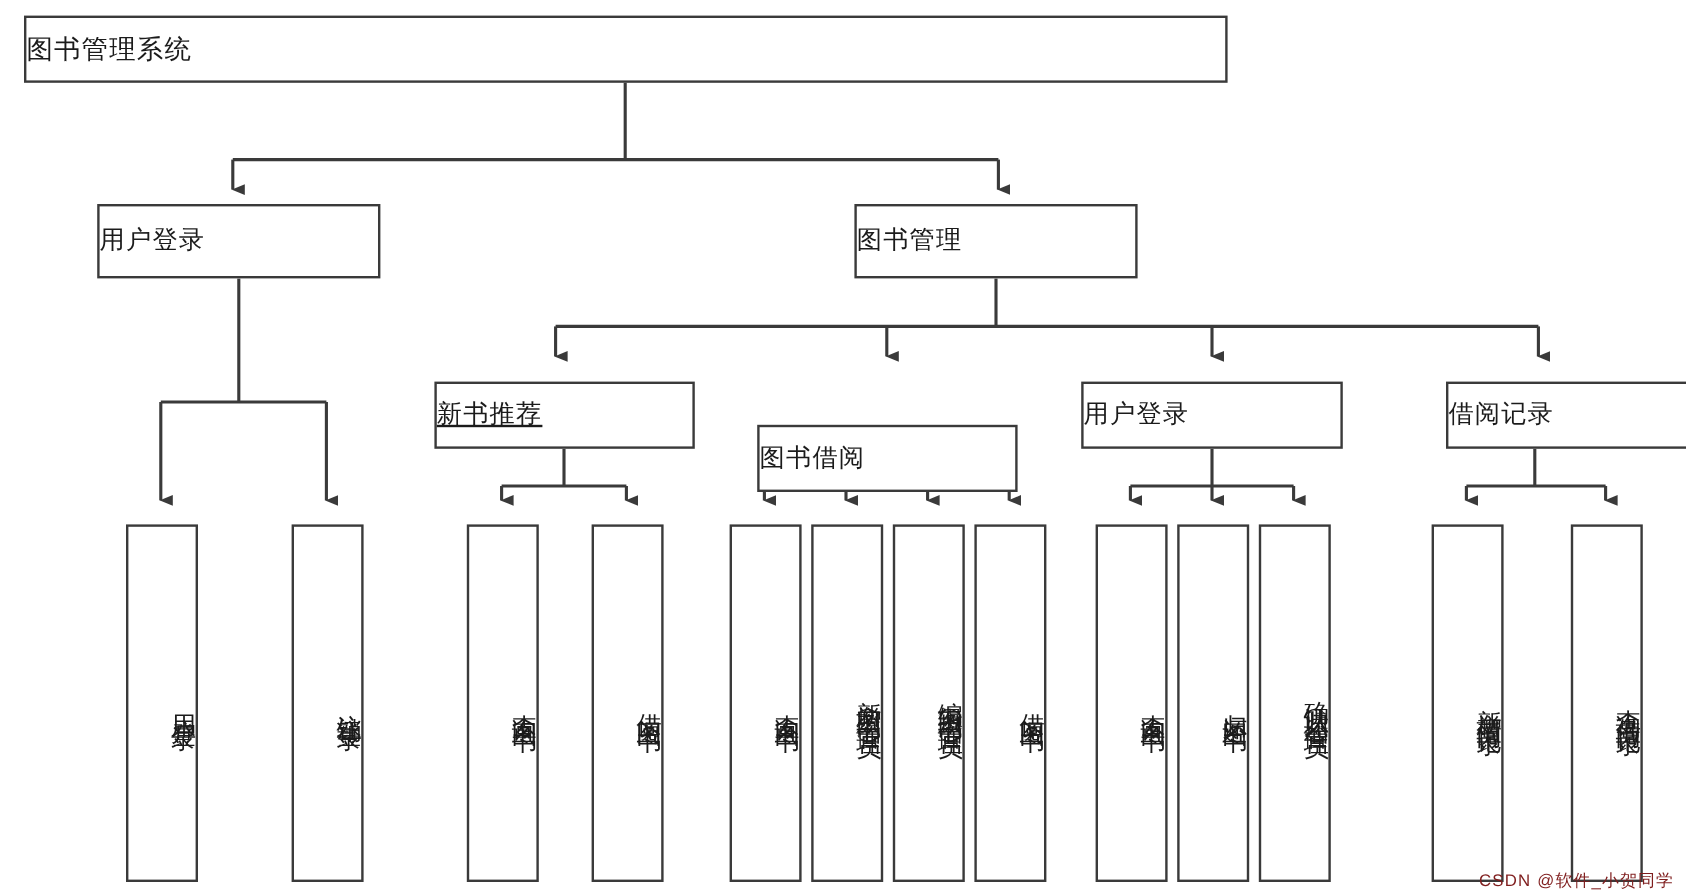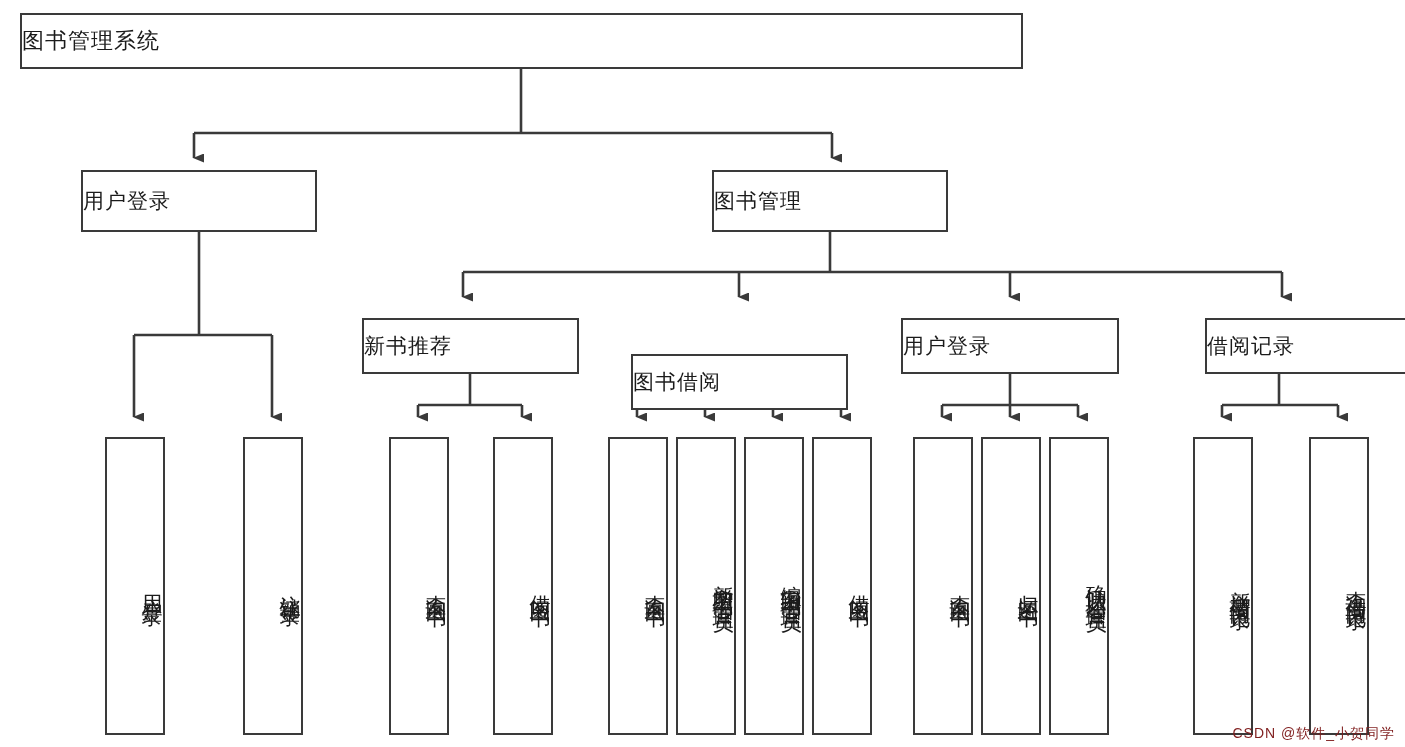--- a/index.html
+++ b/index.html
@@ -124,21 +124,21 @@
     <span>图书管理系统</span>
   </div>
 
   <div class="node h" style="left:81px;top:170px;width:236px;height:62px;">
     <span>用户登录</span>
   </div>
   <div class="node h" style="left:712px;top:170px;width:236px;height:62px;">
     <span>图书管理</span>
   </div>
 
-  <div class="node h" style="left:362px;top:318px;width:217px;height:56px;">
+  <div class="node h" style="left:362px;top:318px;width:217px;height:56px;text-decoration:underline;">
     <span>新书推荐</span>
   </div>
   <div class="node h" style="left:631px;top:318px;width:217px;height:56px;margin-top:36px;">
     <span>图书借阅</span>
   </div>
   <div class="node h" style="left:901px;top:318px;width:218px;height:56px;">
     <span>用户登录</span>
   </div>
   <div class="node h" style="left:1170px;top:318px;width:226px;height:56px;margin-left:35px;">
     <span>借阅记录</span>

